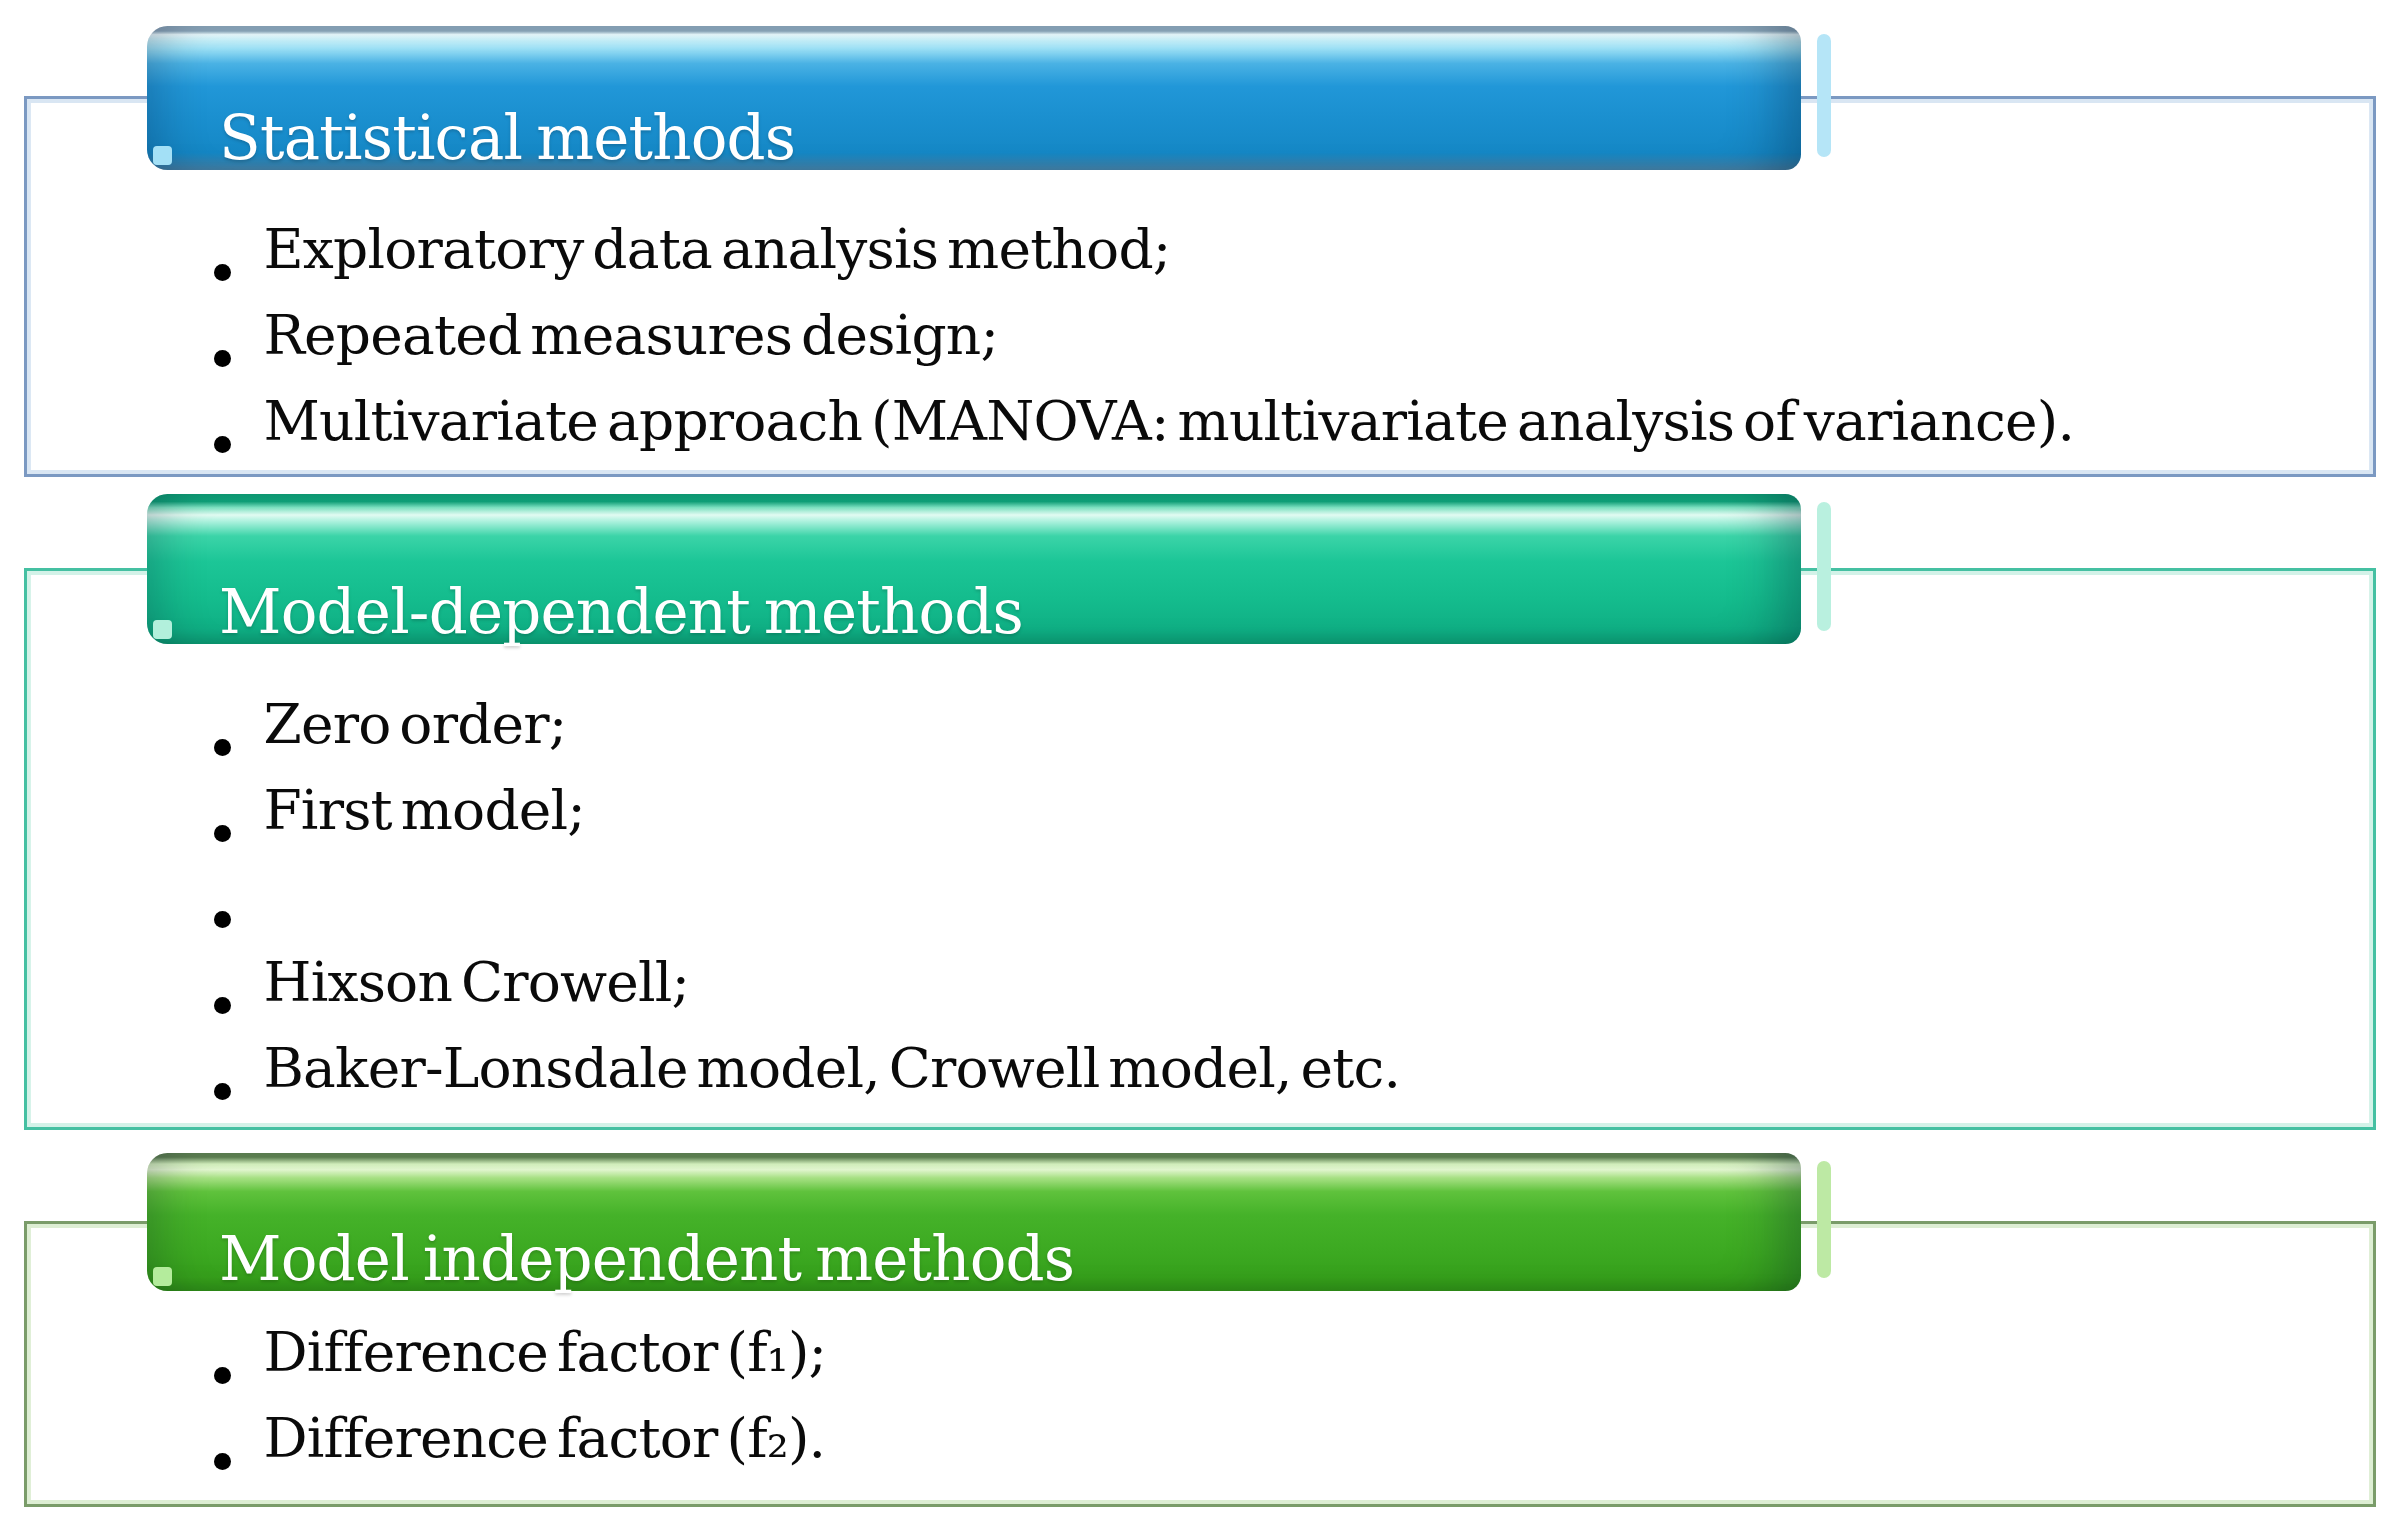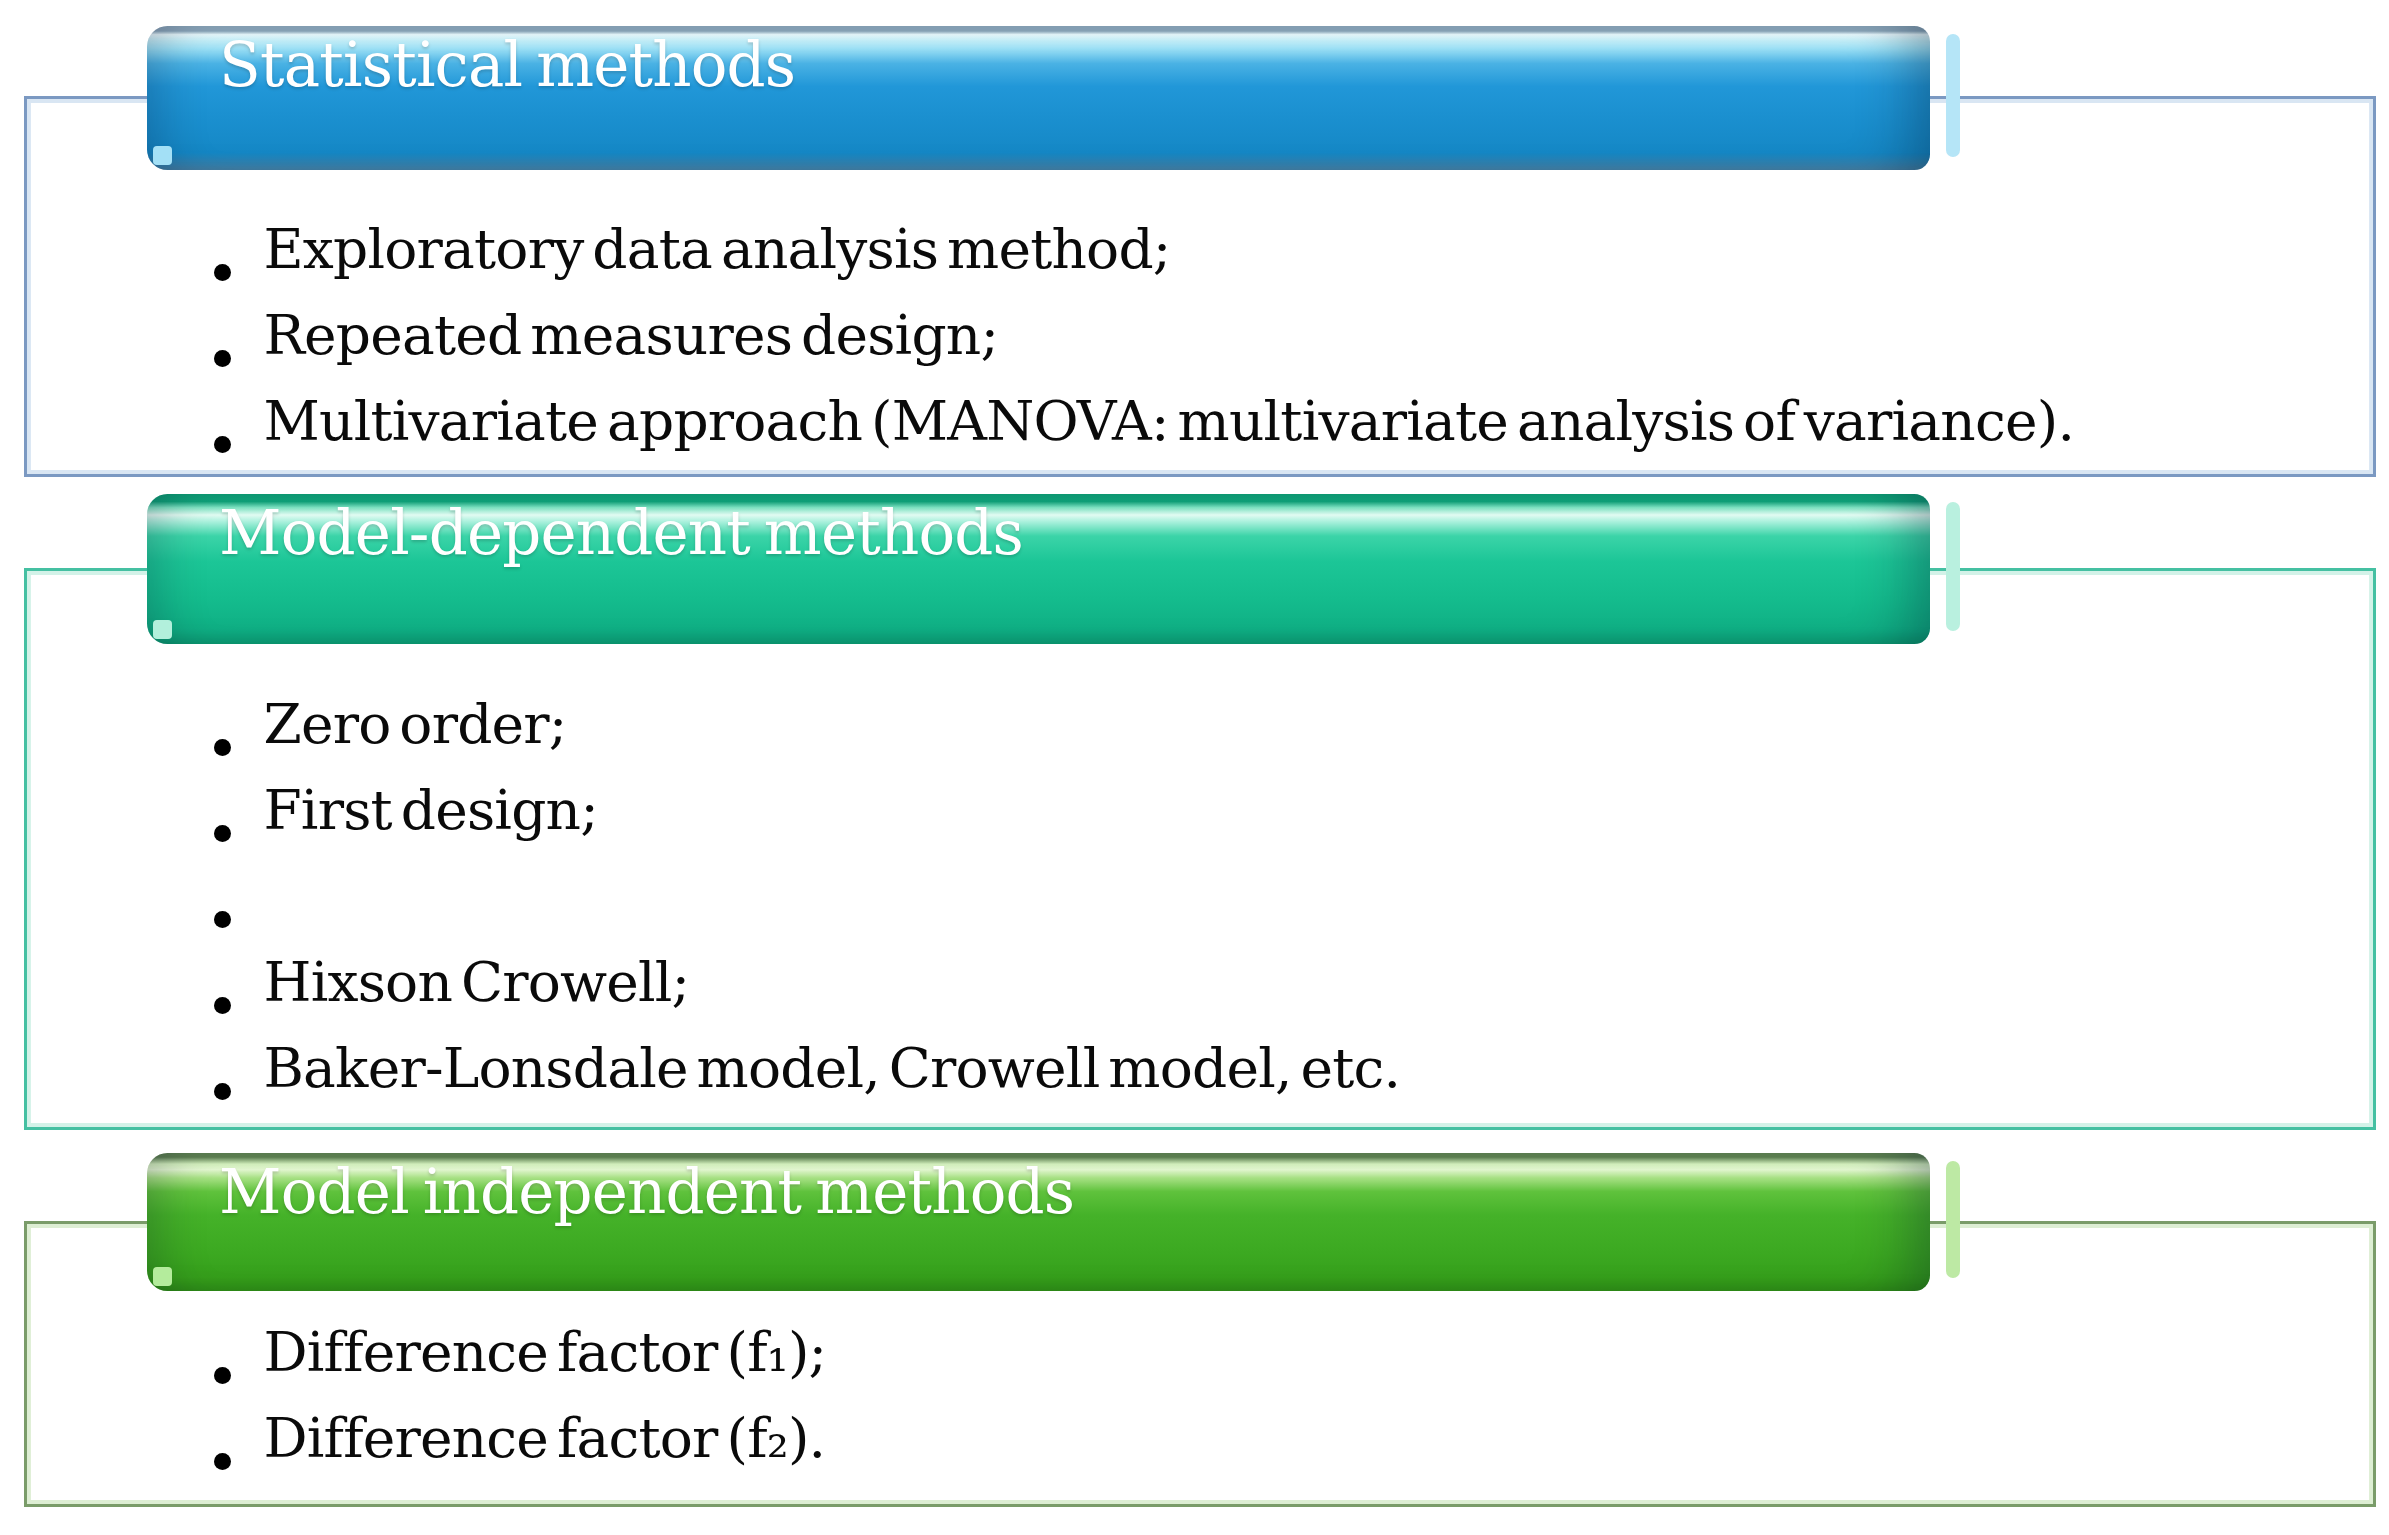--- a/index.html
+++ b/index.html
@@ -38,24 +38,24 @@
     letter-spacing:-0.8px;word-spacing:-7.8px;
     white-space:nowrap;
   }
   .dot{
     width:17px;height:17px;border-radius:50%;
     background:#000;margin-right:33px;flex:0 0 auto;
   }
 
   
   .hdr{
-    position:absolute;left:147px;width:1783px;
+    position:absolute;left:147px;width:1654px;
     box-sizing:border-box;
     border-radius:20.4px 15.7px 15.7px 20.4px;
-    display:flex;align-items:flex-start;
+    display:flex;align-items:flex-end;
     padding-left:72px;
     color:#fff;font-size:61px;
     letter-spacing:-0.8px;word-spacing:-4.7px;
     z-index:2;
     box-shadow:inset 43px 0 47px -30px rgba(0,0,30,.22),
                inset -49px 0 53px -30px rgba(0,20,40,.32);
     text-shadow:0 1.6px 3.1px rgba(0,0,0,.18);
     white-space:nowrap;
   }
   .h0{top:26px;height:144px;
@@ -131,21 +131,21 @@
 
   <section>
     <div class="panel p1">
       <ul class="blist">
         <li class="bitem">
           <span class="dot"></span>
           <span>Zero order;</span>
         </li>
         <li class="bitem">
           <span class="dot"></span>
-          <span>First design;</span>
+          <span>First model;</span>
         </li>
         <li class="bitem">
           <span class="dot"></span>
         </li>
         <li class="bitem">
           <span class="dot"></span>
           <span>Hixson Crowell;</span>
         </li>
         <li class="bitem">
           <span class="dot"></span>

